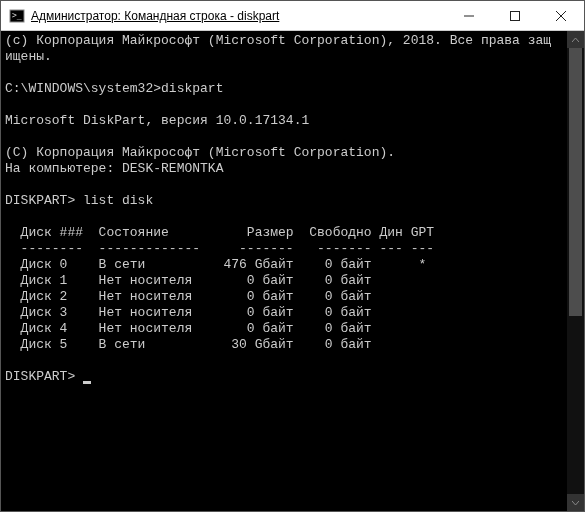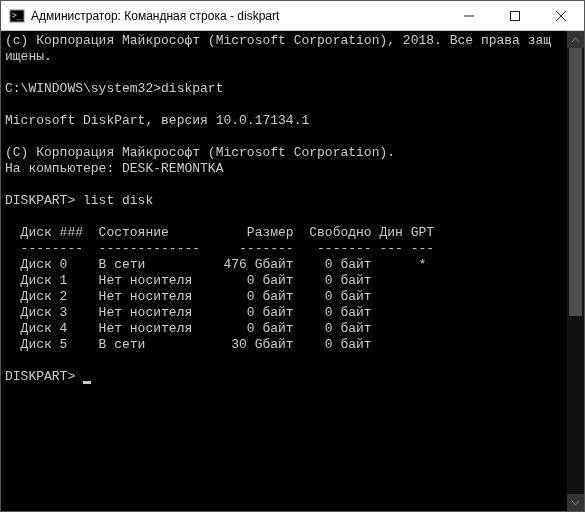--- a/index.html
+++ b/index.html
@@ -32,20 +32,21 @@
       display: flex;
       align-items: center;
       justify-content: center;
     }
     .titlebar-title {
       flex: 1;
       font-size: 12px;
       color: #000;
       white-space: nowrap;
       overflow: hidden;
+      text-decoration: underline;
     }
     .win-controls {
       display: flex;
       height: 100%;
     }
     .win-btn {
       width: 46px;
       height: 100%;
       display: flex;
       align-items: center;

